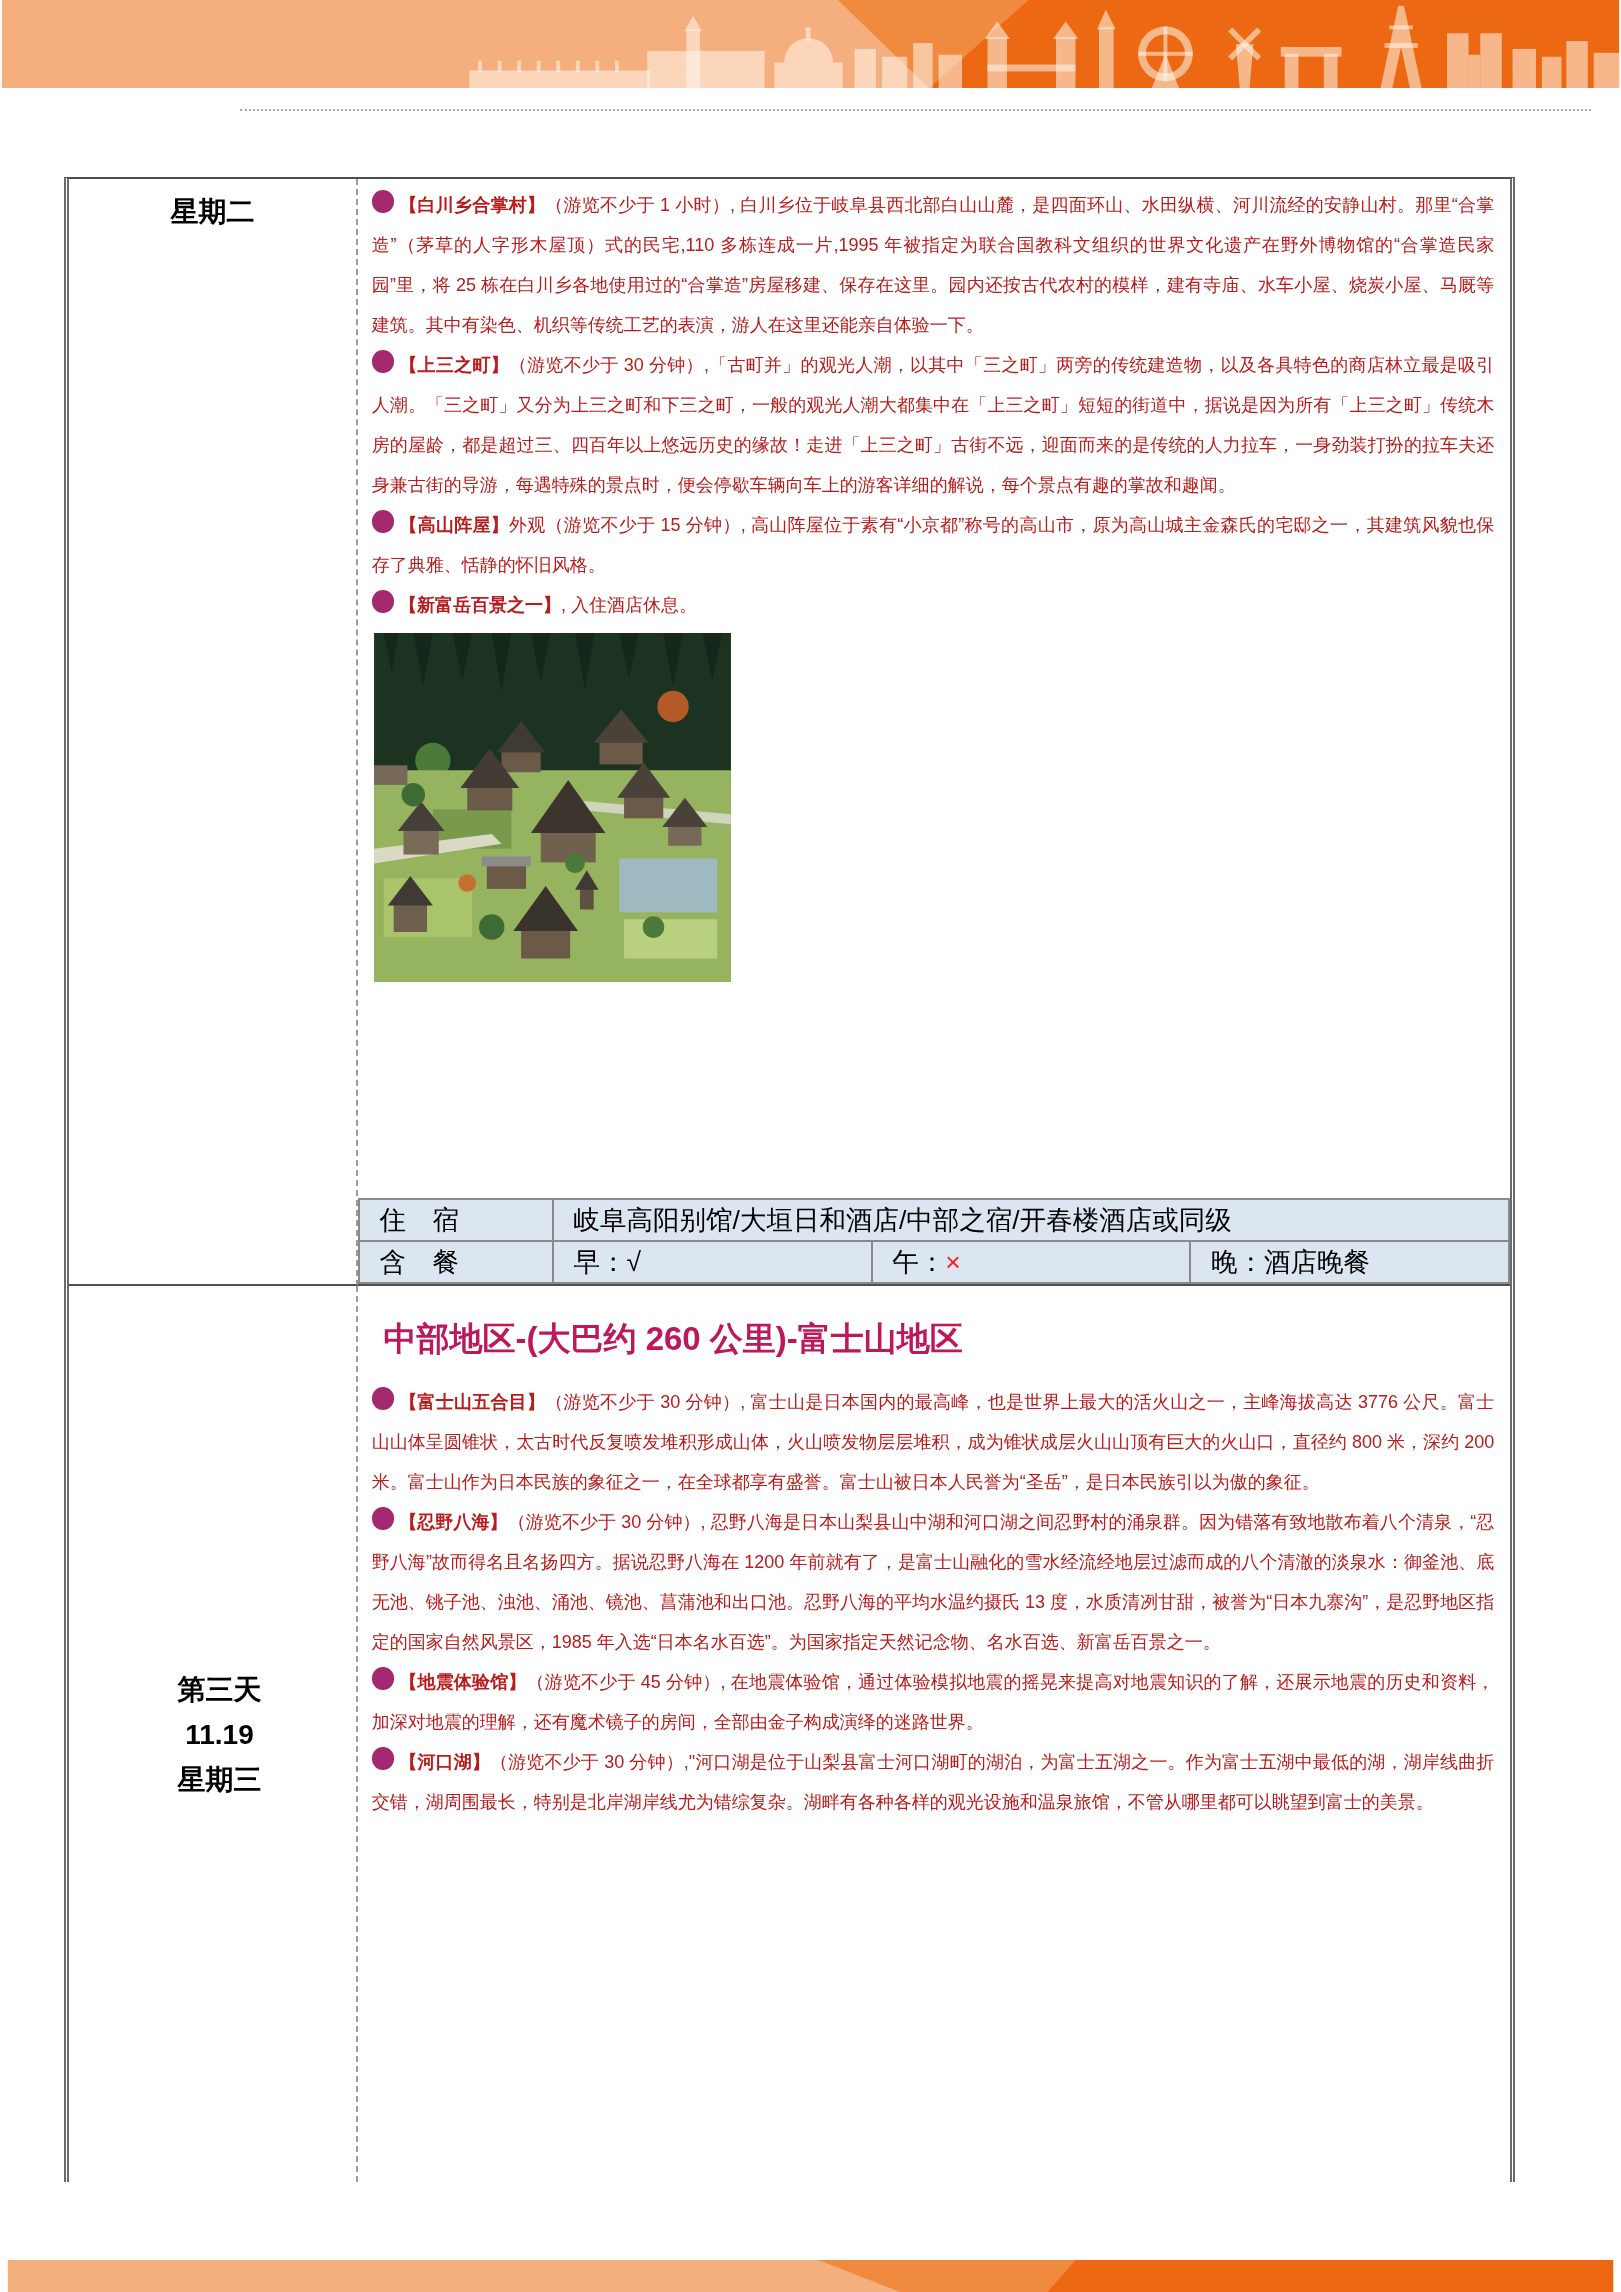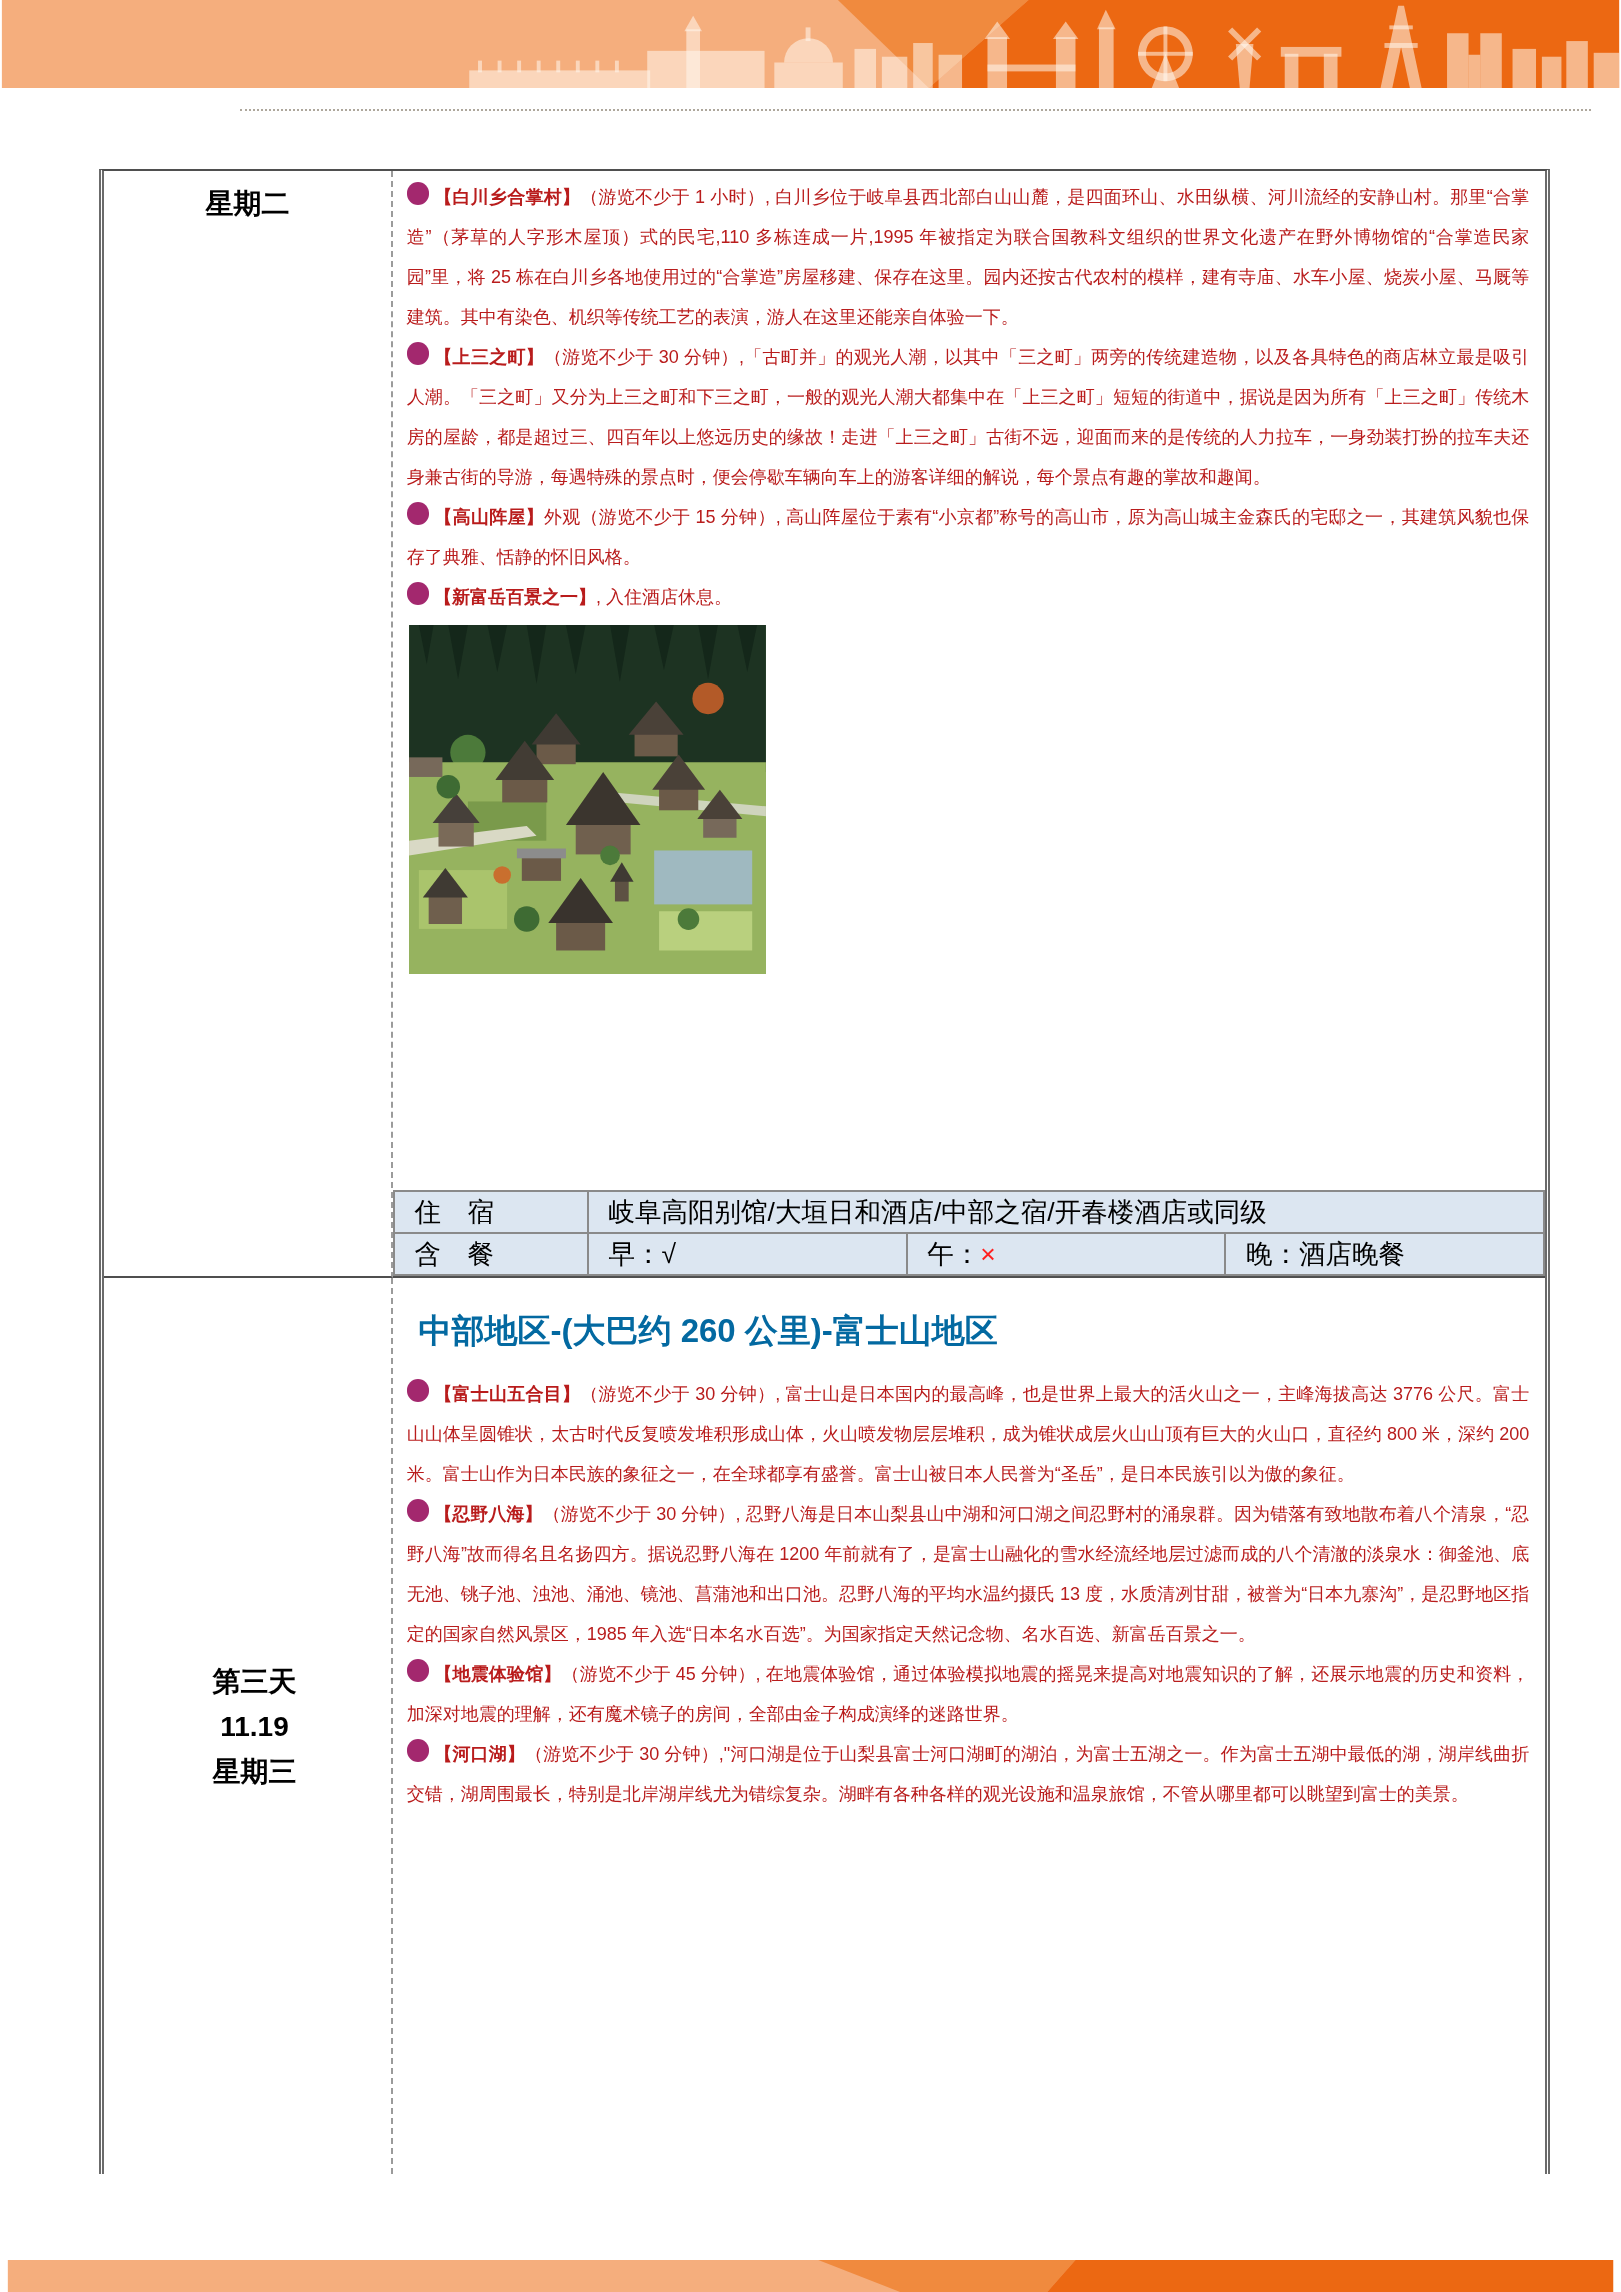--- a/index.html
+++ b/index.html
@@ -8,23 +8,23 @@
 
   
   .banner{position:absolute;left:0;top:0;width:1621px;height:88px;}
   .dotted-rule{position:absolute;left:240px;top:109px;width:1351px;height:0;
                border-top:2.9px dotted #aeA79c;}
 
   
   .footer{position:absolute;left:0;bottom:0;width:1621px;height:33px;}
 
   
-  .itin{position:absolute;left:64px;top:169px;width:1451px;height:2005px;box-sizing:border-box;
+  .itin{position:absolute;left:64px;top:177px;width:1451px;height:2005px;box-sizing:border-box;
         border-left:5.9px double #6b6b6b;border-right:5.9px double #6b6b6b;border-top:2px solid #4f4f4f;
-        display:grid;grid-template-columns:289px 1fr;grid-template-rows:1107px 1fr;margin-left:35px;}
+        display:grid;grid-template-columns:289px 1fr;grid-template-rows:1107px 1fr;}
   .daycell{box-sizing:border-box;border-right:2px dashed #9b9b9b;overflow:hidden;
            display:flex;flex-direction:column;align-items:center;}
   .daycell.d2{border-bottom:2px solid #4f4f4f;padding-top:9.8px;}
   .daycell.d3{justify-content:center;padding-left:14px;}
   .daylabel{font-weight:bold;font-size:28px;line-height:45px;text-align:center;color:#000;}
   .contentcell{box-sizing:border-box;overflow:hidden;display:flex;flex-direction:column;}
   .contentcell.d2{border-bottom:2px solid #4f4f4f;}
   .content-inner{padding:5.9px 15.7px 0 13.7px;}
 
   .para{margin:0;text-align:justify;font-size:18px;line-height:40px;color:#b91c1c;}
@@ -40,21 +40,21 @@
               background:#DCE6F1;font-size:26.5px;}
   .meal-table td{box-sizing:border-box;border:2px solid #8a8a8a;height:42px;
                  padding:0 9.8px 0 19.6px;white-space:nowrap;overflow:hidden;color:#000;}
   .meal-table td.c0{width:194px;}
   .meal-table td.c1{width:321px;}
   .meal-table td.c2{width:325px;}
   .red{color:#FF2020;}
   .hotel{color:#2B32C4;}
 
   
-  .route-title{margin:25.5px 0 19.6px 11.8px;font-size:33px;font-weight:bold;color:#0369a1;}
+  .route-title{margin:25.5px 0 19.6px 11.8px;font-size:33px;font-weight:bold;color:#be185d;}
 </style>
 </head>
 <body>
 <div class="page">
 
   <div class="banner">
     <svg width="1621" height="88" viewBox="0 0 1654 90">
       <rect x="0" y="0" width="1654" height="90" fill="#F5AE7D"></rect>
       <polygon points="855,0 1050,0 948,90" fill="#F08A3E"></polygon>
       <polygon points="1050,0 1654,0 1654,90 948,90" fill="#EC6812"></polygon>

